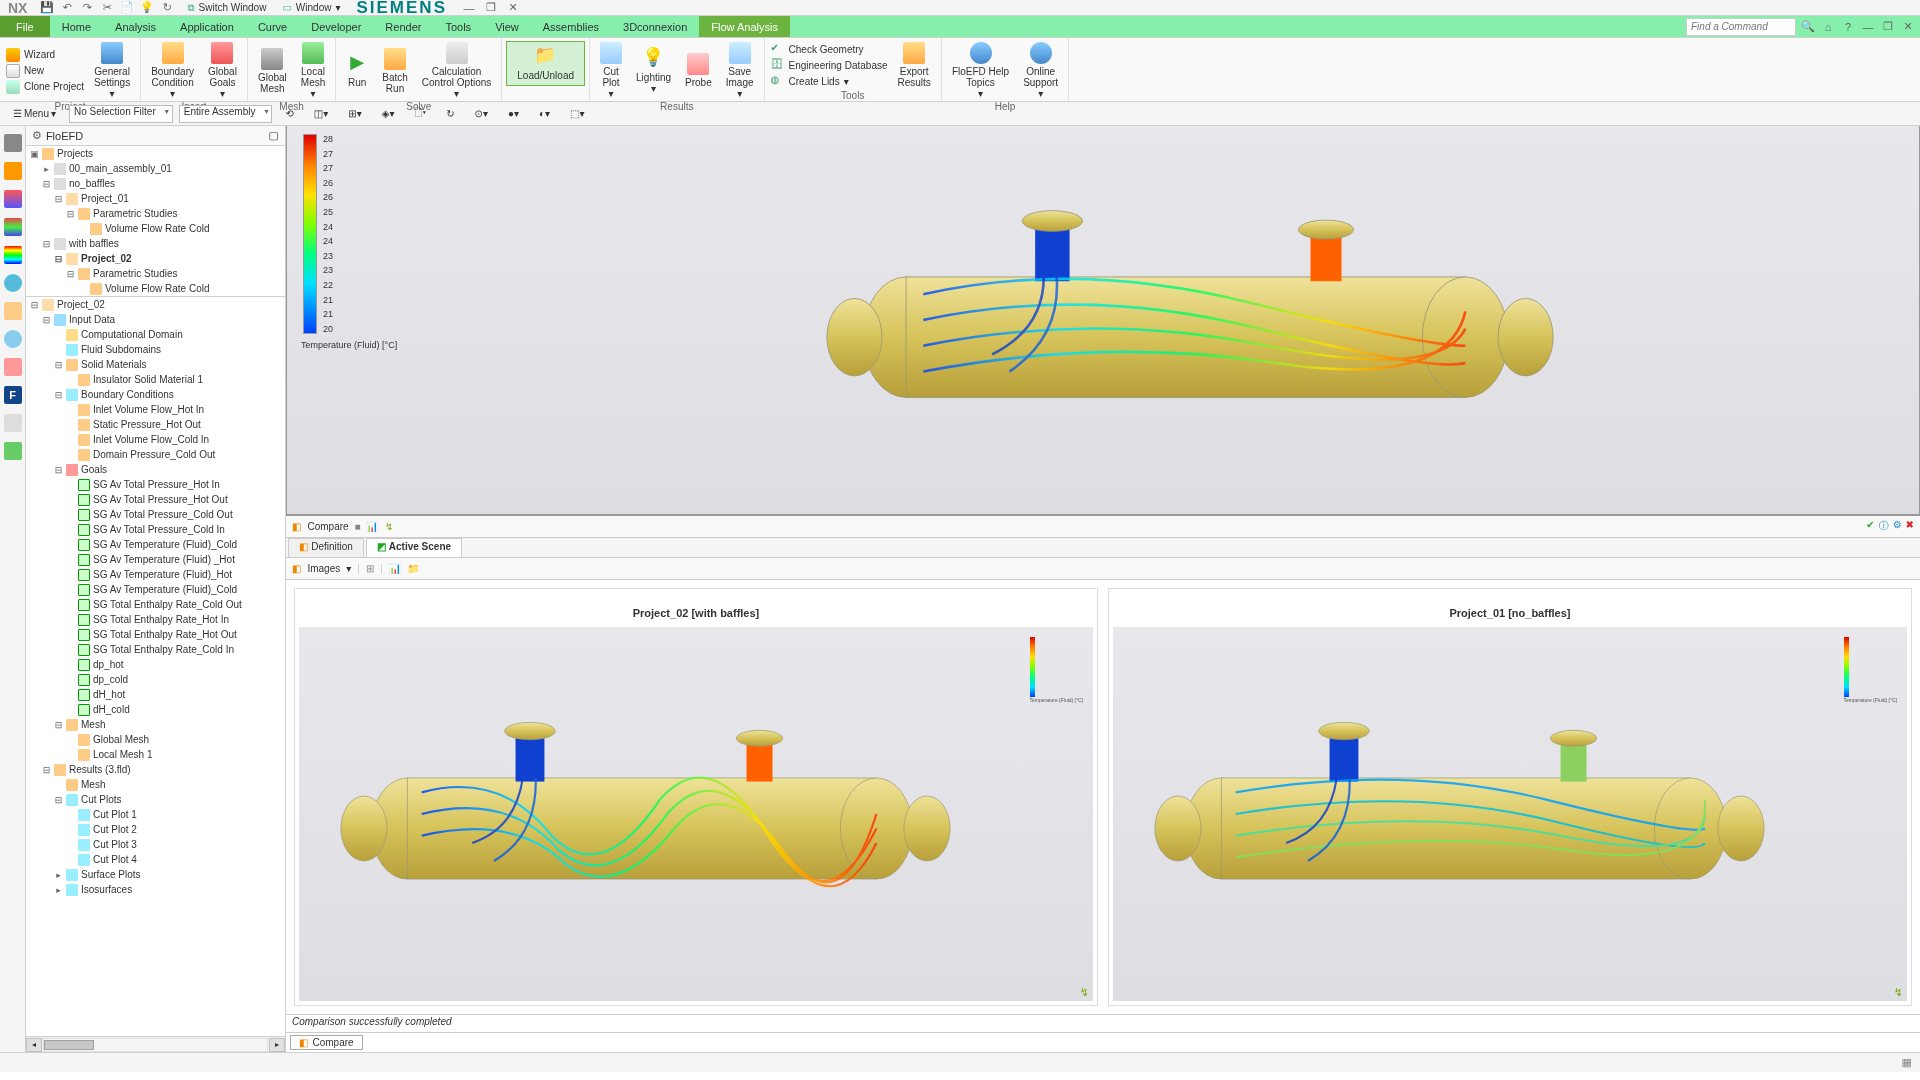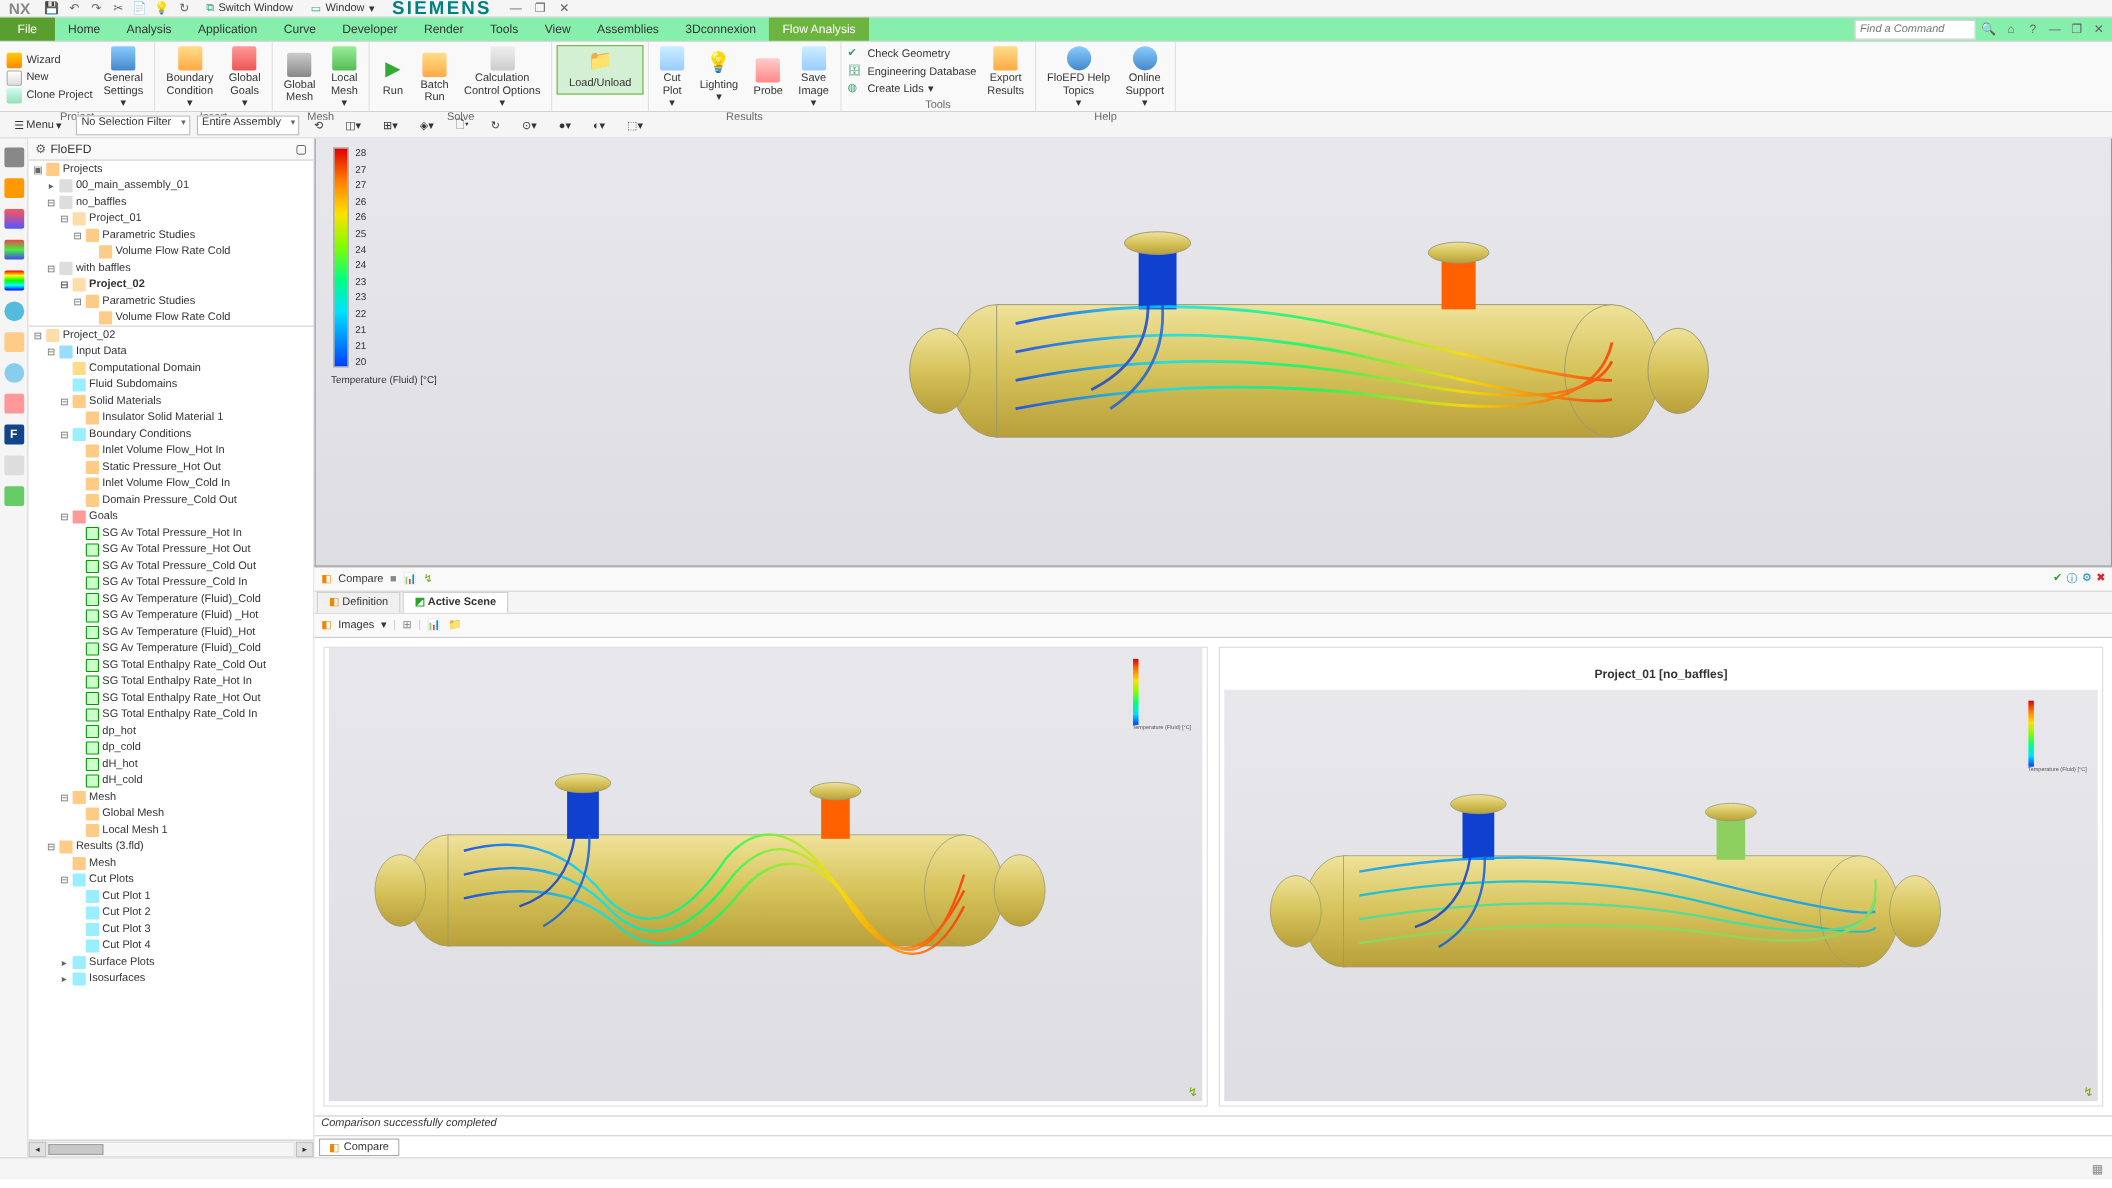--- a/index.html
+++ b/index.html
@@ -725,20 +725,21 @@
         <span>Images</span>
         <span>▾</span>
         <span style="color:#ccc;">|</span>
         <span style="color:#888;">⊞</span>
         <span style="color:#ccc;">|</span>
         <span style="color:#369;">📊</span>
         <span style="color:#e80;">📁</span>
       </div>
       <div class="compare-body">
         <div class="compare-cell">
+          <div class="compare-cell-title">Project_02 [with baffles]</div>
           <div class="compare-cell-img">
             <svg class="hex-svg" viewBox="0 0 1100 260">
               <ellipse cx="150" cy="150" rx="50" ry="70" fill="url(#brass)" stroke="#997"></ellipse>
               <rect x="150" y="80" width="650" height="140" fill="url(#brass)" stroke="#997"></rect>
               <ellipse cx="800" cy="150" rx="50" ry="70" fill="url(#brass)" stroke="#997"></ellipse>
               <ellipse cx="90" cy="150" rx="32" ry="45" fill="url(#brass)" stroke="#997"></ellipse>
               <ellipse cx="870" cy="150" rx="32" ry="45" fill="url(#brass)" stroke="#997"></ellipse>
               <rect x="300" y="15" width="40" height="70" fill="#1040d0"></rect>
               <ellipse cx="320" cy="15" rx="35" ry="12" fill="url(#brass)" stroke="#997"></ellipse>
               <rect x="620" y="25" width="36" height="60" fill="#ff6000"></rect>

